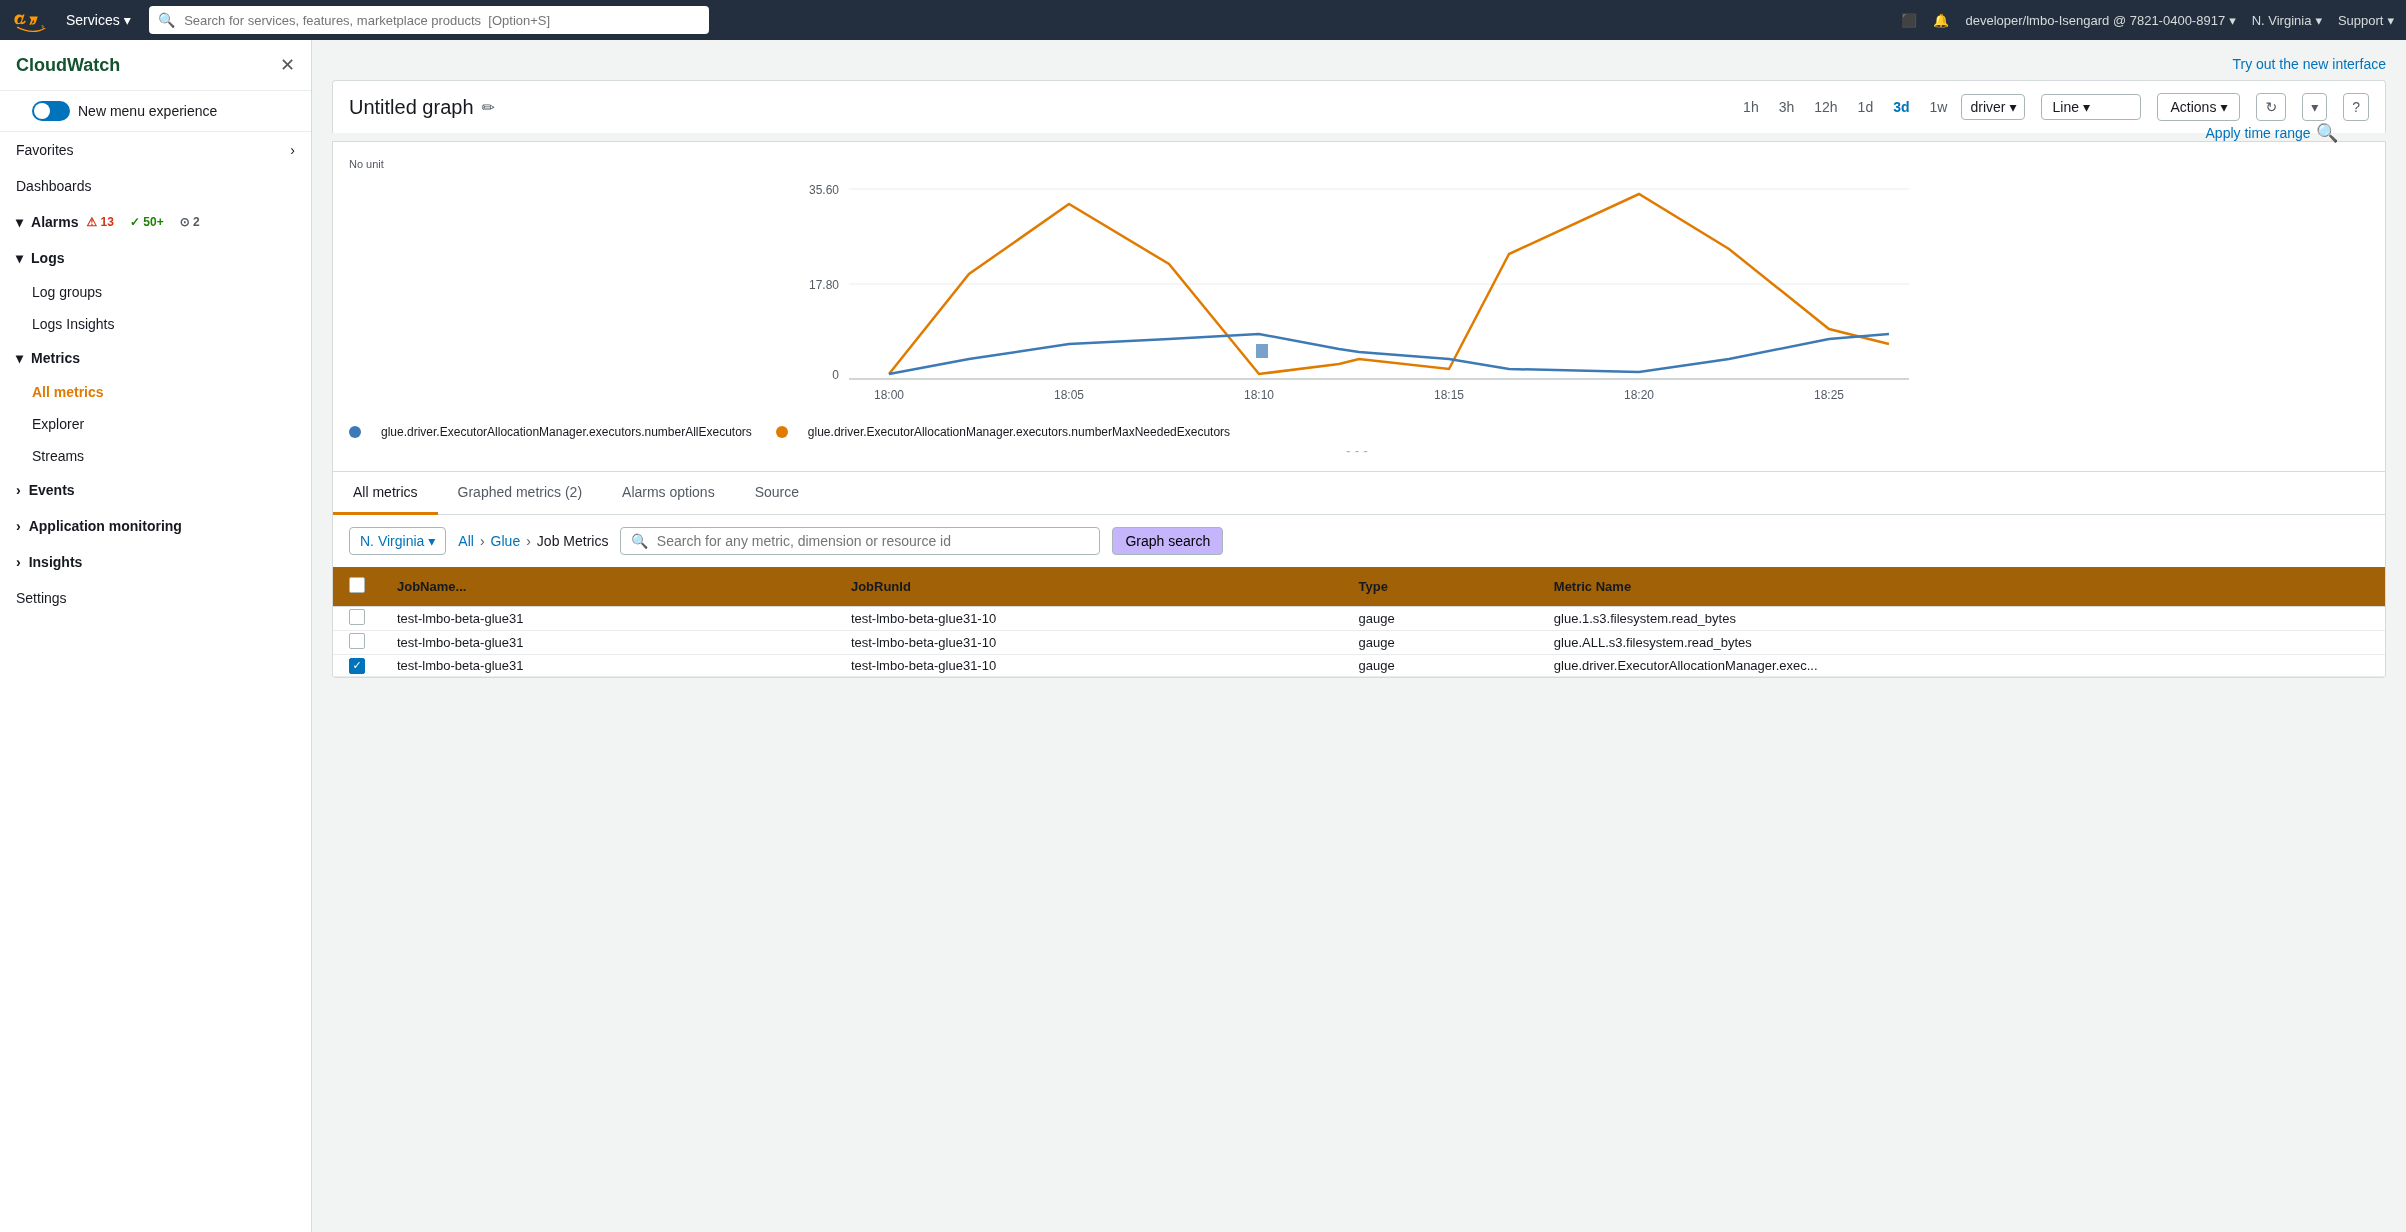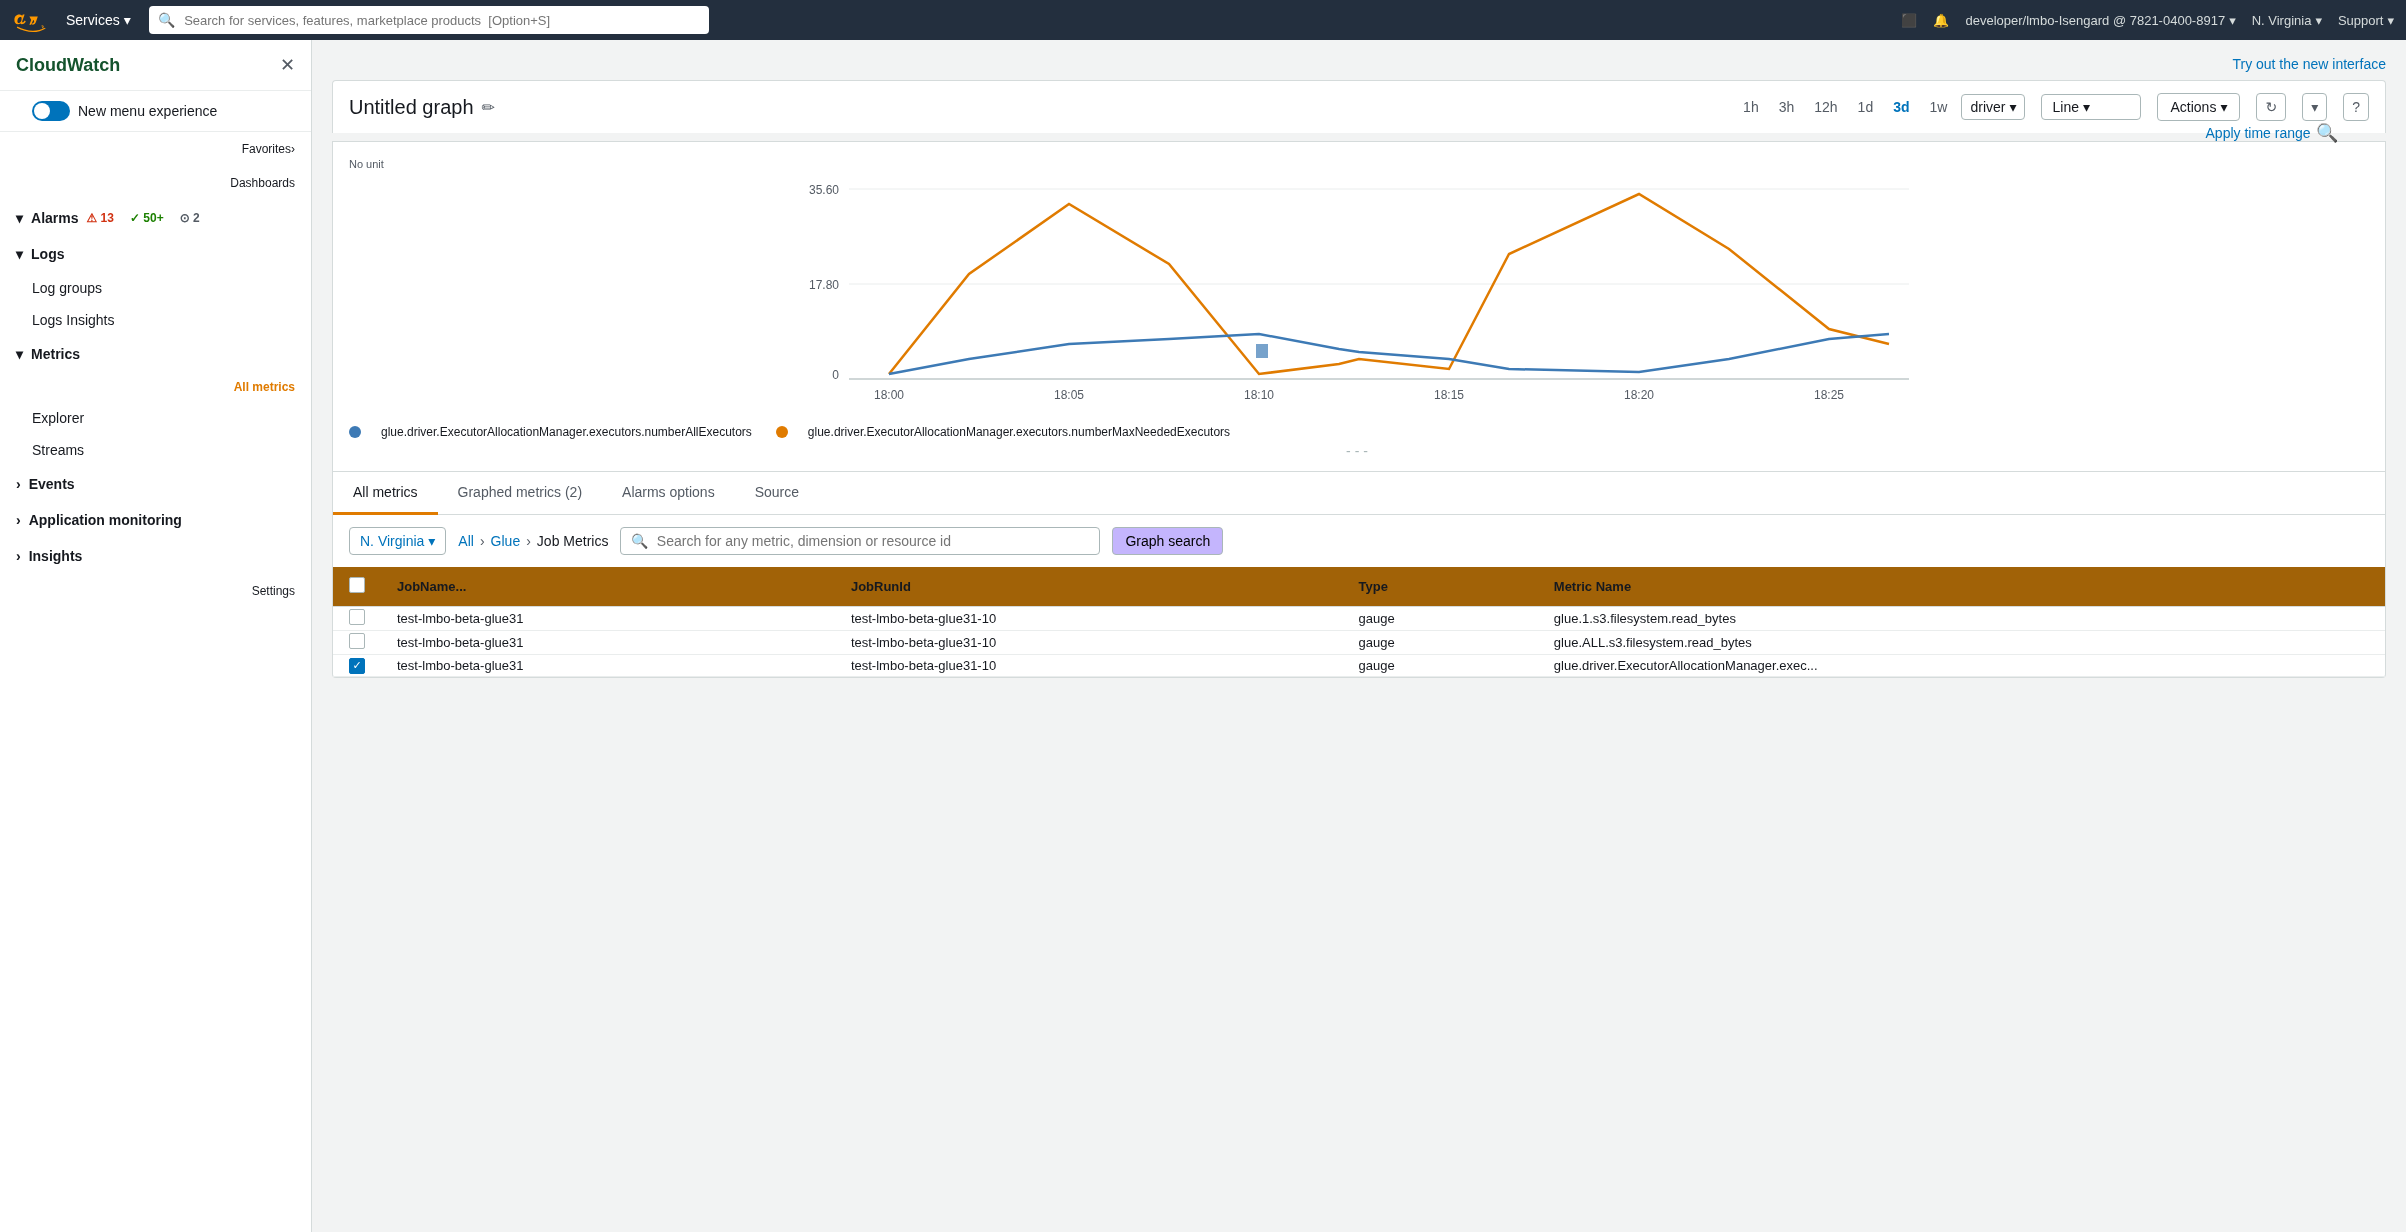--- a/index.html
+++ b/index.html
@@ -118,25 +118,25 @@
       width: 16px;
       height: 16px;
       background: #fff;
       border-radius: 50%;
       top: 2px;
       left: 2px;
     }
     .sidebar-nav-item {
       display: flex;
       align-items: center;
-      justify-content: flex-end;
+      justify-content: space-between;
       padding: 10px 16px;
       cursor: pointer;
       color: #16191f;
-      font-size: 12px;
+      font-size: 14px;
     }
     .sidebar-nav-item.active { color: #e07b00; font-weight: 600; }
     .sidebar-section {
       padding: 10px 16px;
       font-weight: 600;
       display: flex;
       align-items: center;
       gap: 8px;
       cursor: pointer;
     }

